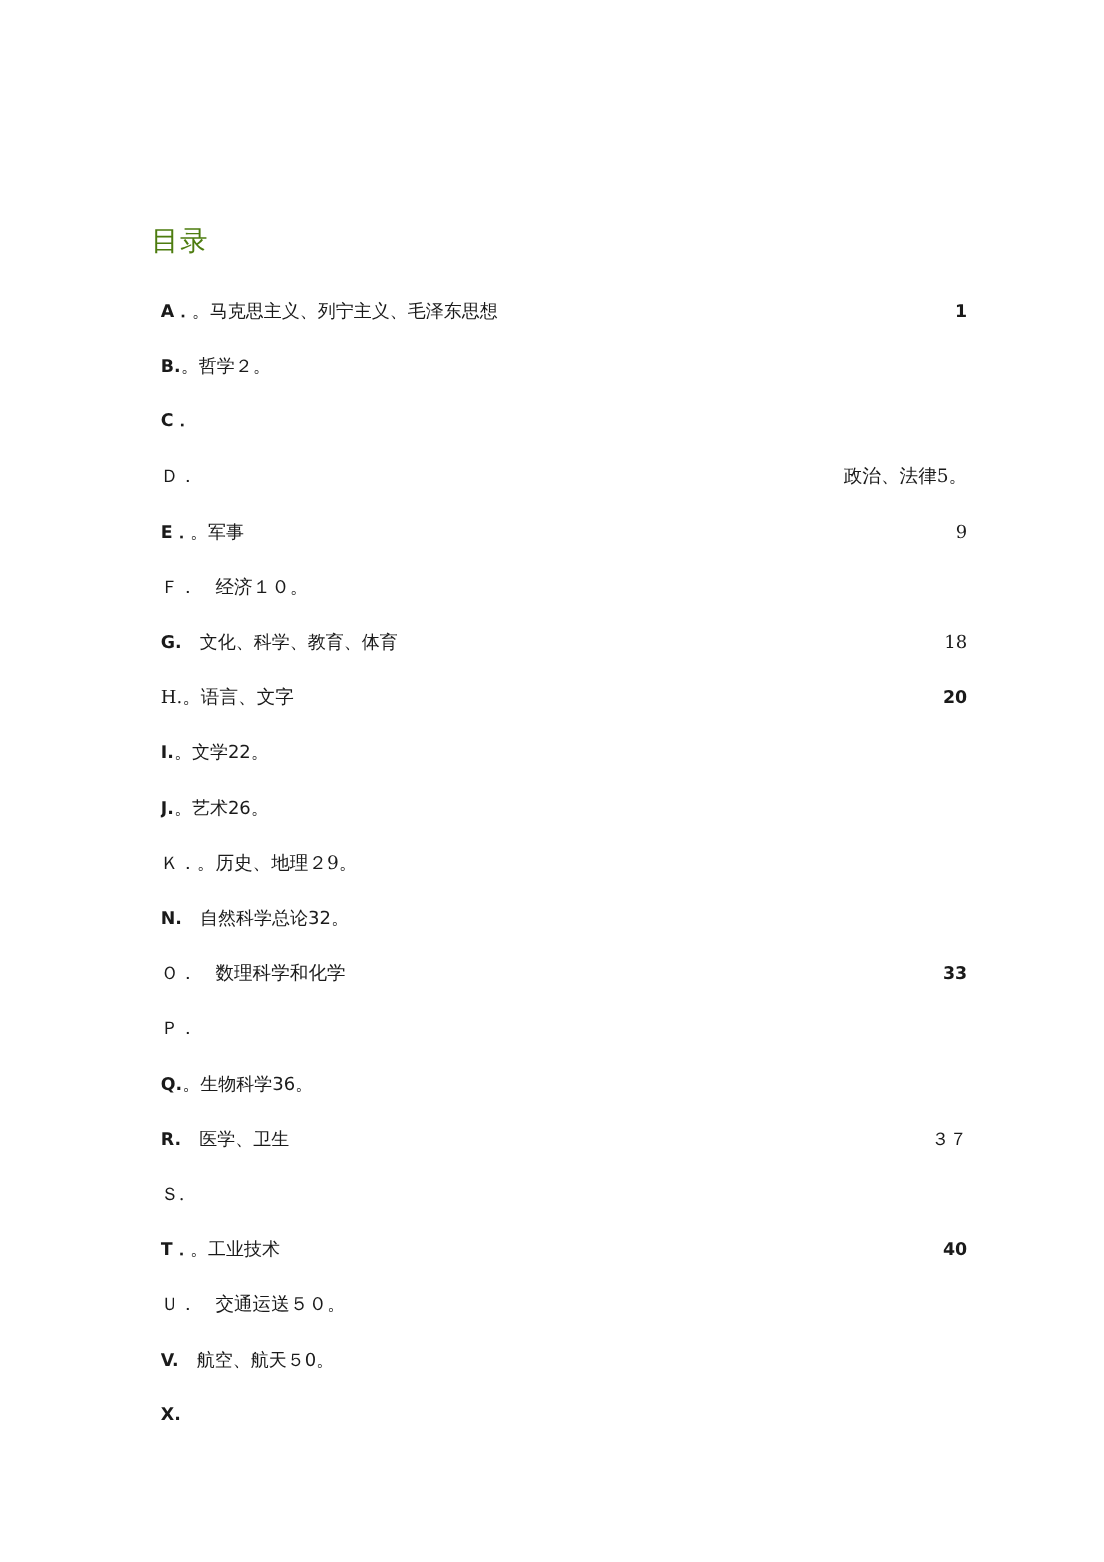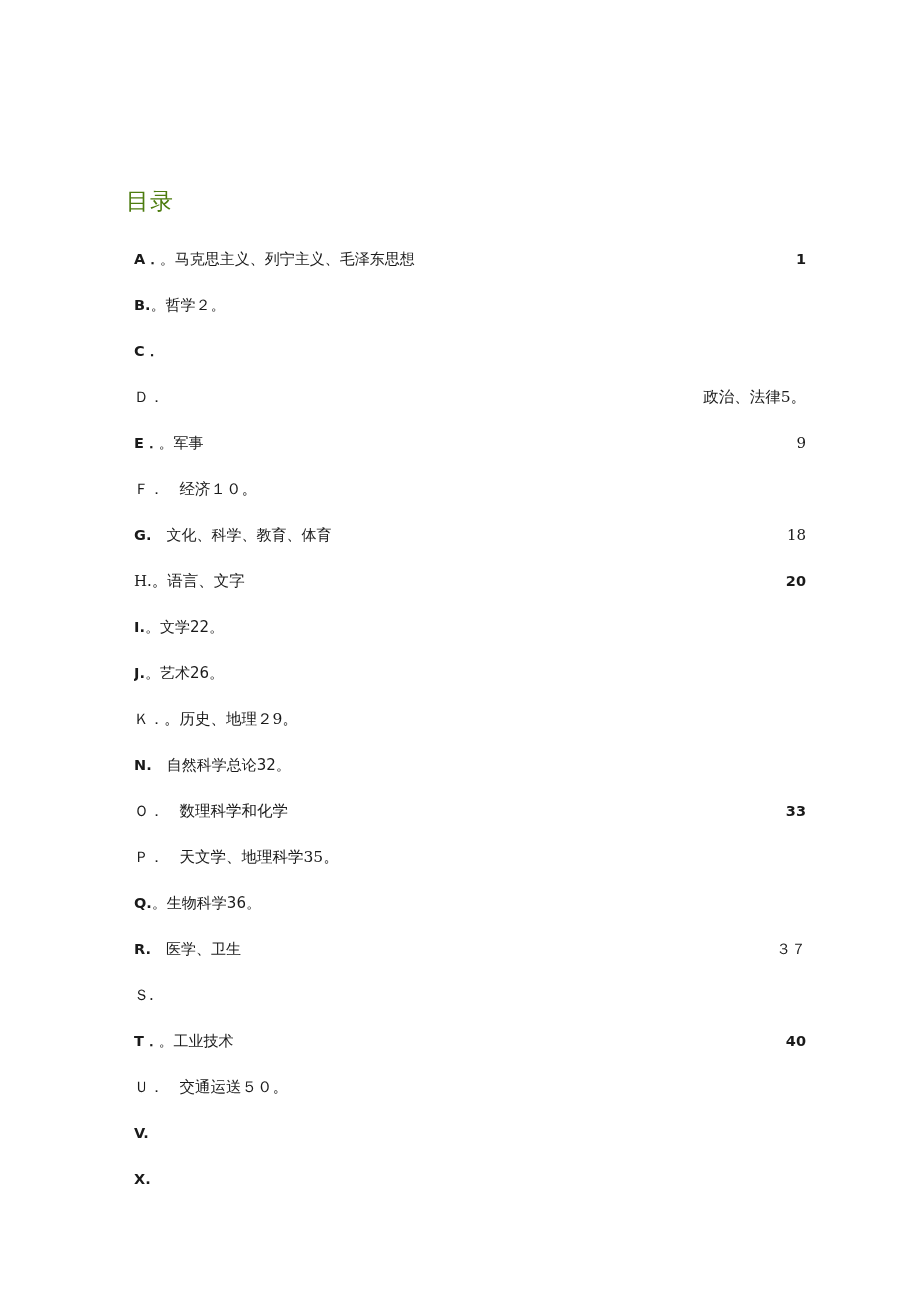--- a/index.html
+++ b/index.html
@@ -218,21 +218,20 @@
         <span class="nolead"></span>
       </div>
       <div class="toc-entry style-serif">
         <span class="key">Ｏ．</span>
         <span class="label">　数理科学和化学</span>
         <span class="leader"></span>
         <span class="pageno">33</span>
       </div>
       <div class="toc-entry style-serif">
         <span class="key">Ｐ．</span>
-        <span class="label">　天文学、地理科学35。</span>
         <span class="nolead"></span>
       </div>
       <div class="toc-entry style-sans">
         <span class="key">Q.</span>
         <span class="label">。生物科学36。</span>
         <span class="nolead"></span>
       </div>
       <div class="toc-entry style-sans">
         <span class="key">R.</span>
         <span class="label">　医学、卫生 </span>
@@ -249,20 +248,21 @@
         <span class="leader"></span>
         <span class="pageno">40</span>
       </div>
       <div class="toc-entry style-serif">
         <span class="key">Ｕ．</span>
         <span class="label">　交通运送５０。</span>
         <span class="nolead"></span>
       </div>
       <div class="toc-entry style-sans">
         <span class="key">V.</span>
+        <span class="label">　航空、航天５0。</span>
         <span class="nolead"></span>
       </div>
       <div class="toc-entry style-sans">
         <span class="key">X.</span>
         <span class="nolead"></span>
       </div>
     </div>
 
 </div>
 

